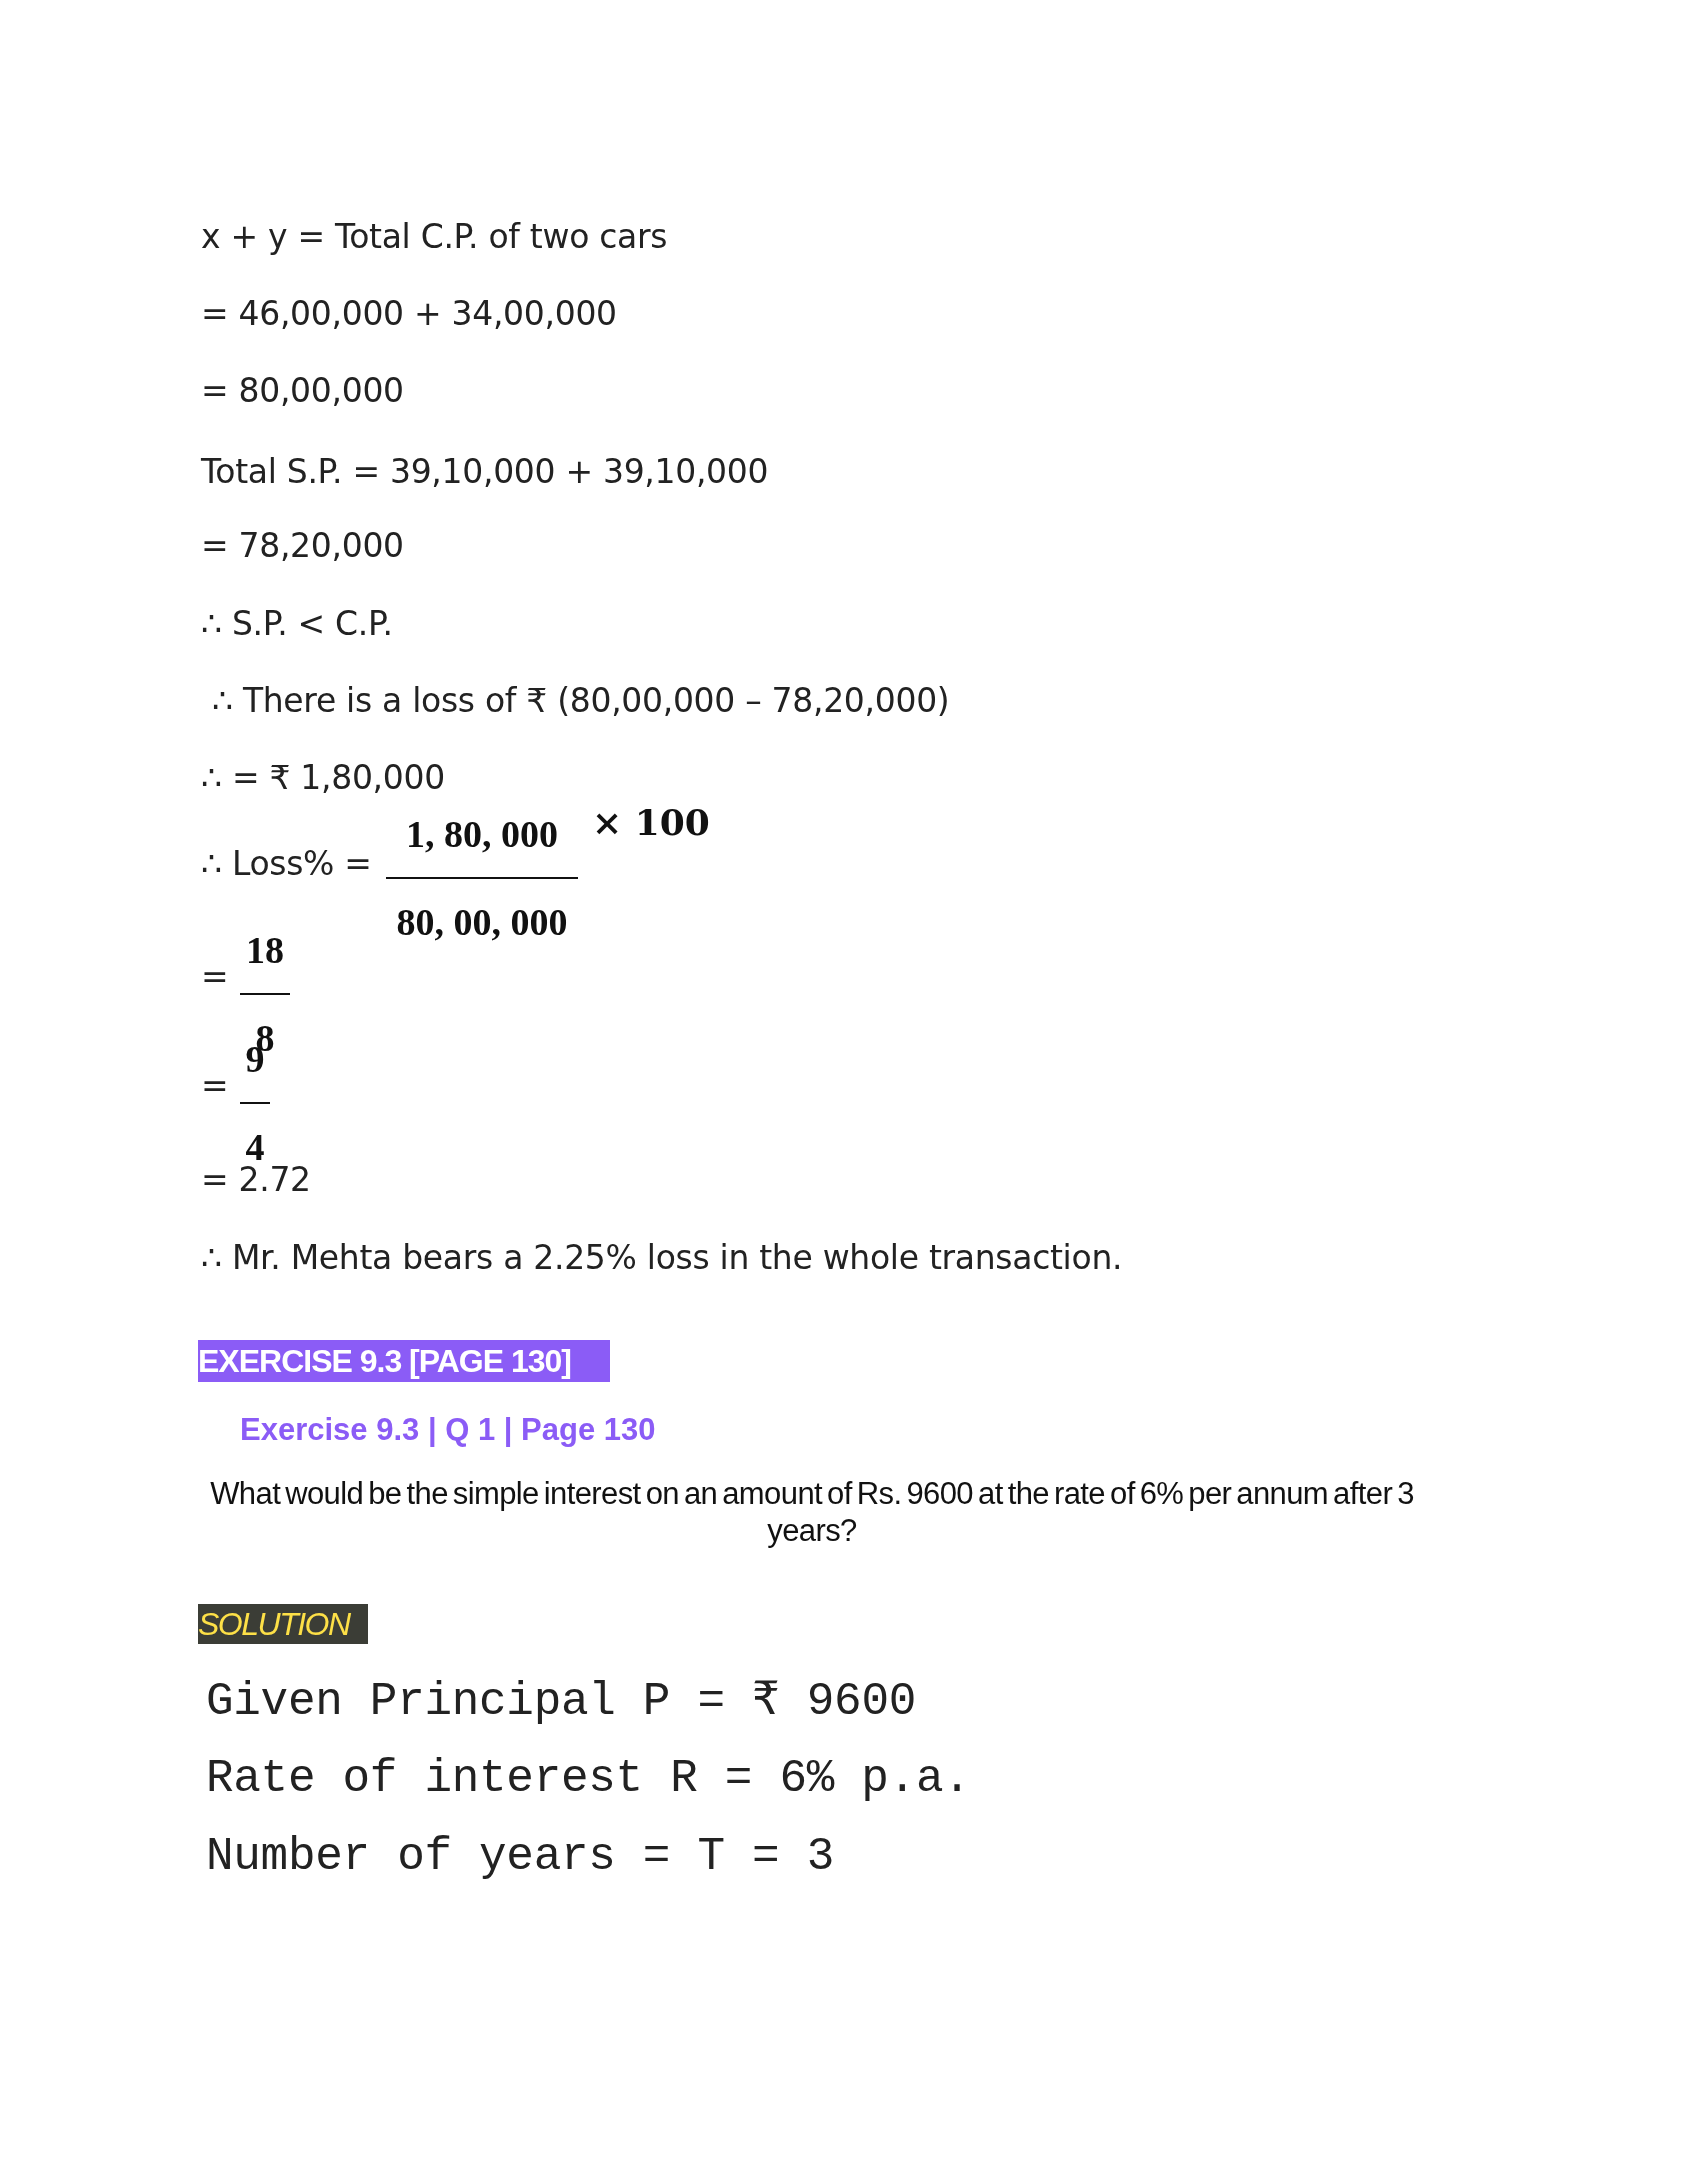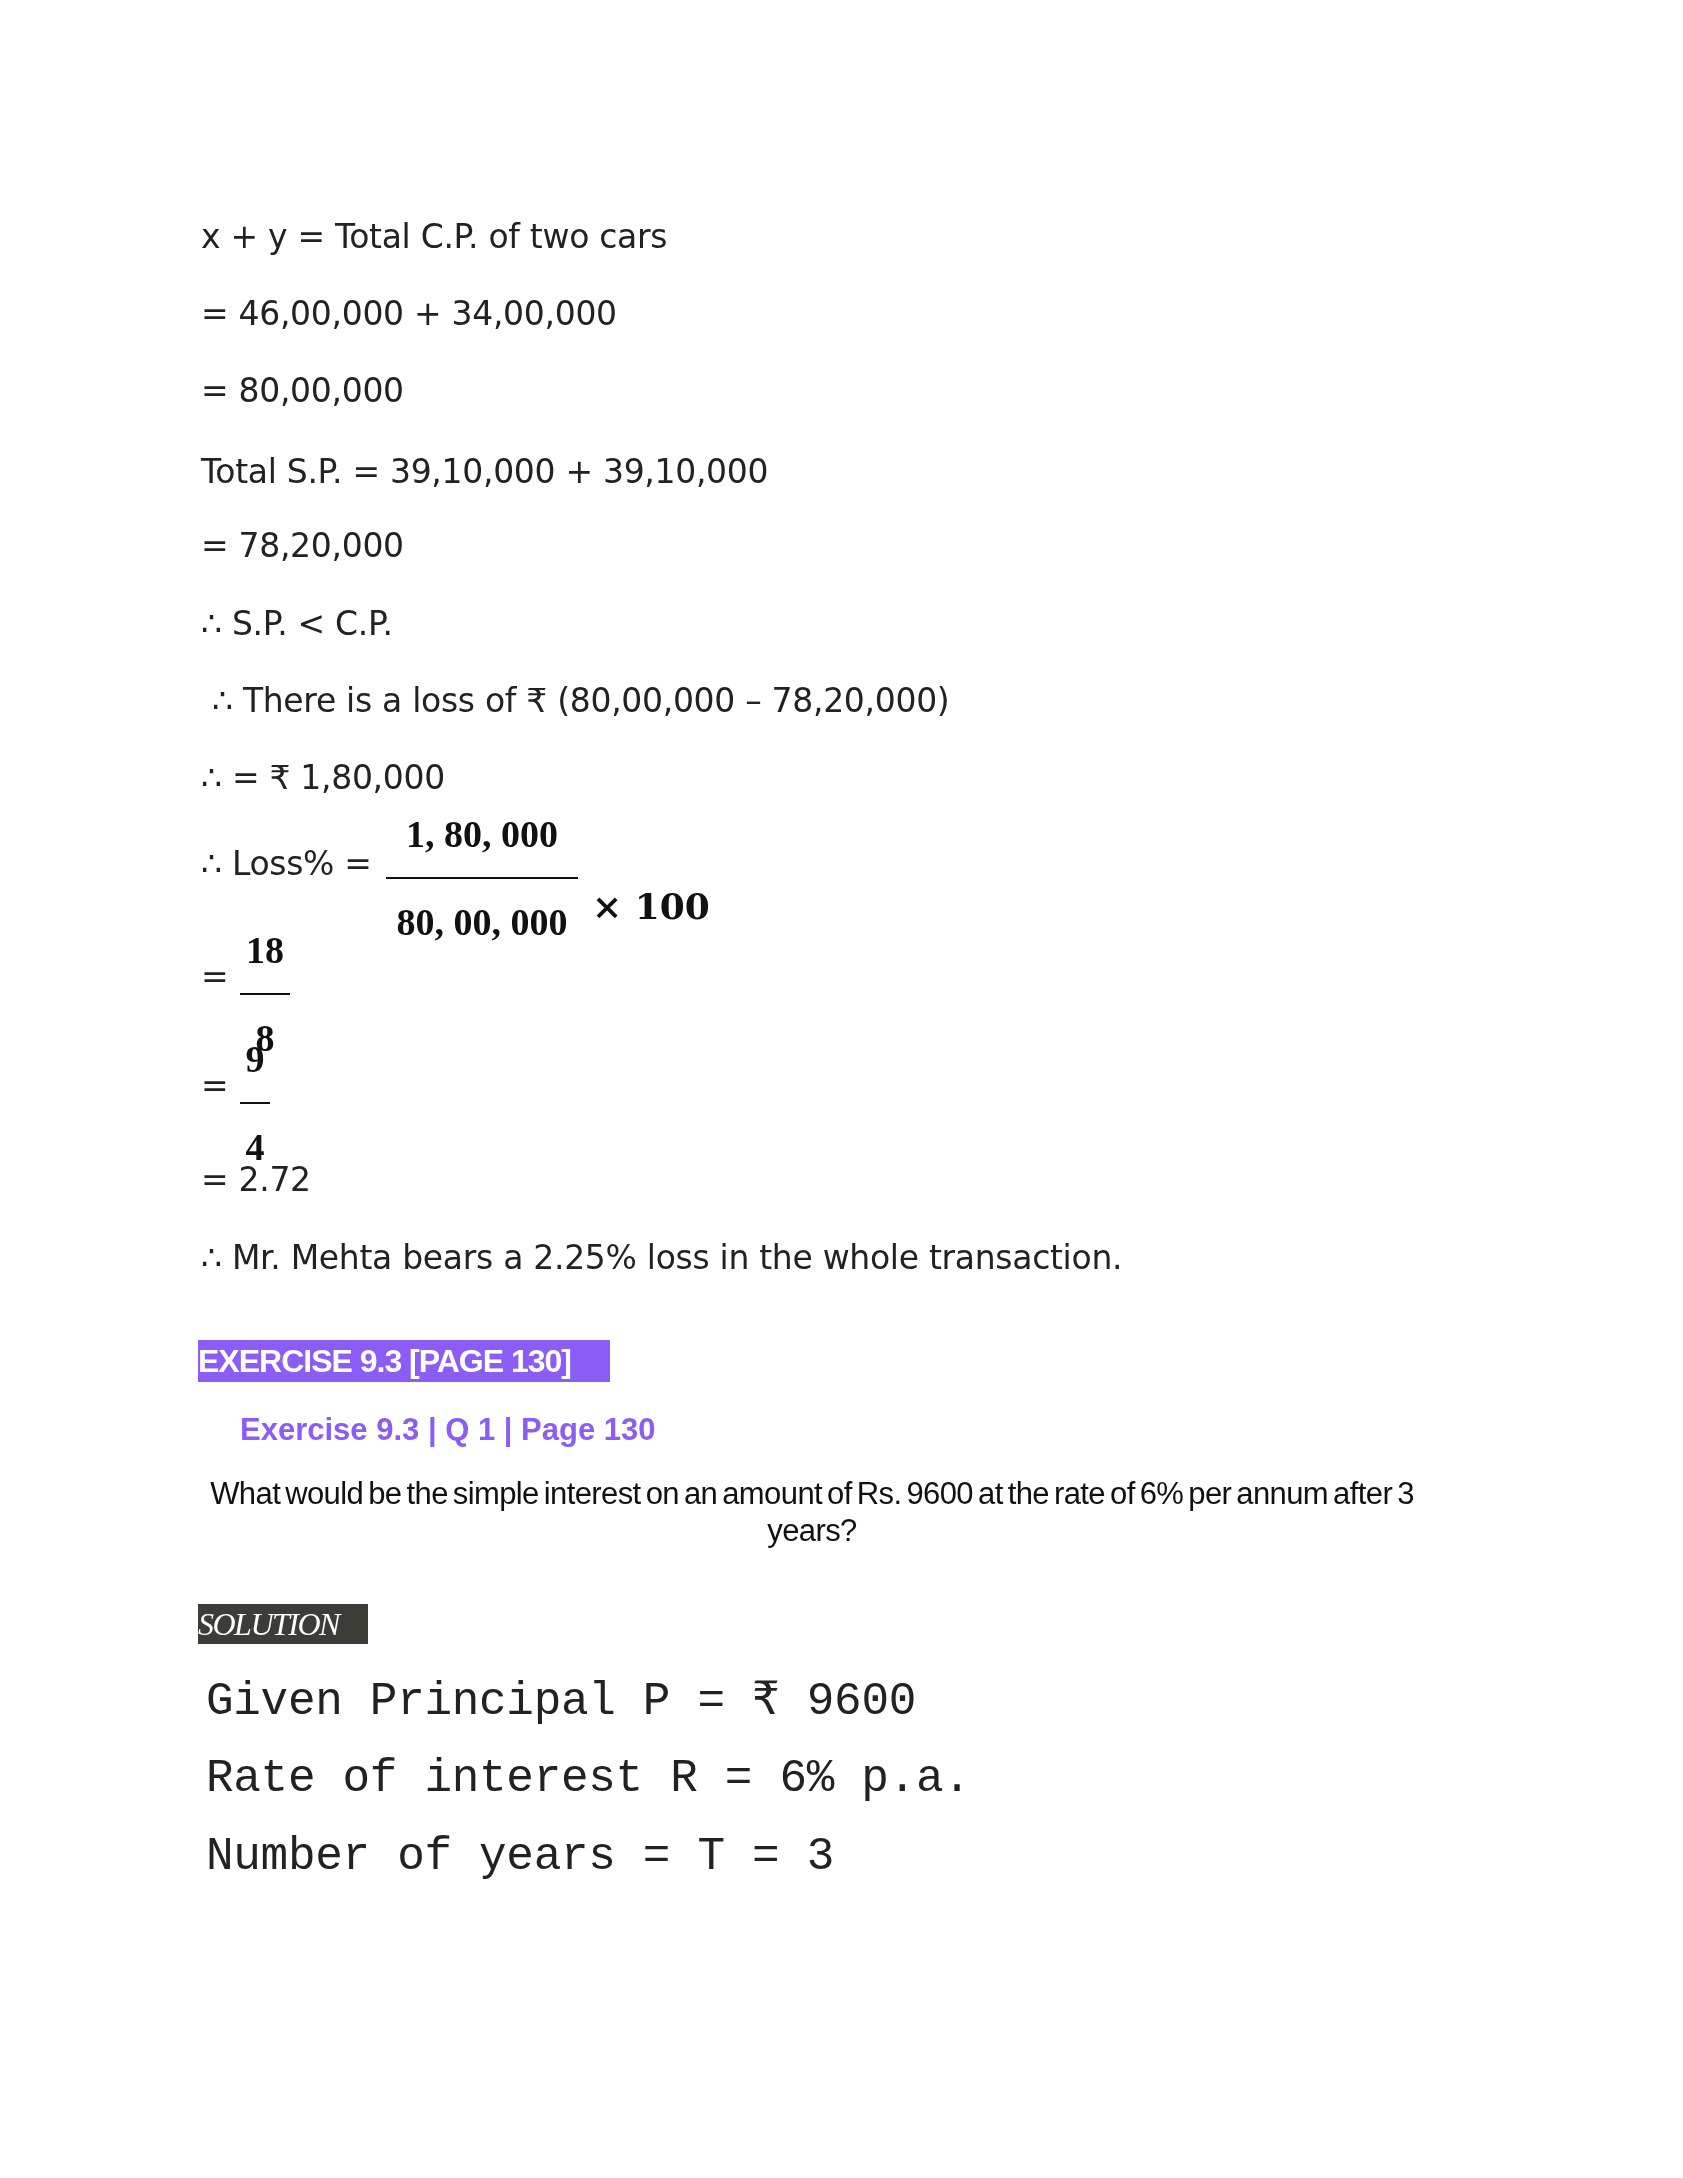--- a/index.html
+++ b/index.html
@@ -63,22 +63,22 @@
       line-height: 37px;
       letter-spacing: -0.6px;
       word-spacing: -3px;
       text-align: center;
     }
     .solution-tag {
       position: absolute;
       left: 198px; top: 1604px;
       height: 40px; width: 170px;
       background: #3b3d36;
-      color: #ffffff;
-      font-family: Liberation Serif, serif;
+      color: #fde047;
+      font-family: Liberation Sans, sans-serif;
       font-style: italic;
       font-size: 32px;
       line-height: 40px;
       letter-spacing: -1.5px;
       white-space: nowrap;
       overflow: hidden;
     }
     .given {
       position: absolute;
       font-family: Liberation Mono, monospace;
@@ -100,21 +100,21 @@
 <div class="line" style="left:201px; top:607px;">∴ S.P. &lt; C.P.</div>
 <div class="line" style="left:201px; top:684px;margin-left:11px;">∴ There is a loss of ₹ (80,00,000 – 78,20,000)</div>
 <div class="line" style="left:201px; top:761px;">∴ = ₹ 1,80,000</div>
 
 <div class="line" style="left:201px; top:847px;">∴ Loss% =</div>
 <div class="frac" style="left:386px; top:815px; width:192px;">
   <span class="num">1, 80, 000</span>
   <span class="bar"></span>
   <span class="den">80, 00, 000</span>
 </div>
-<div class="math" style="left:592px; top:888px; font-weight:bold;">× 100</div>
+<div class="math" style="left:592px; top:804px; font-weight:bold;">× 100</div>
 
 <div class="line" style="left:201px; top:960px;">=</div>
 <div class="frac" style="left:240px; top:931px; width:50px;">
   <span class="num">18</span>
   <span class="bar"></span>
   <span class="den">8</span>
 </div>
 
 <div class="line" style="left:201px; top:1069px;">=</div>
 <div class="frac" style="left:240px; top:1040px; width:30px;">

